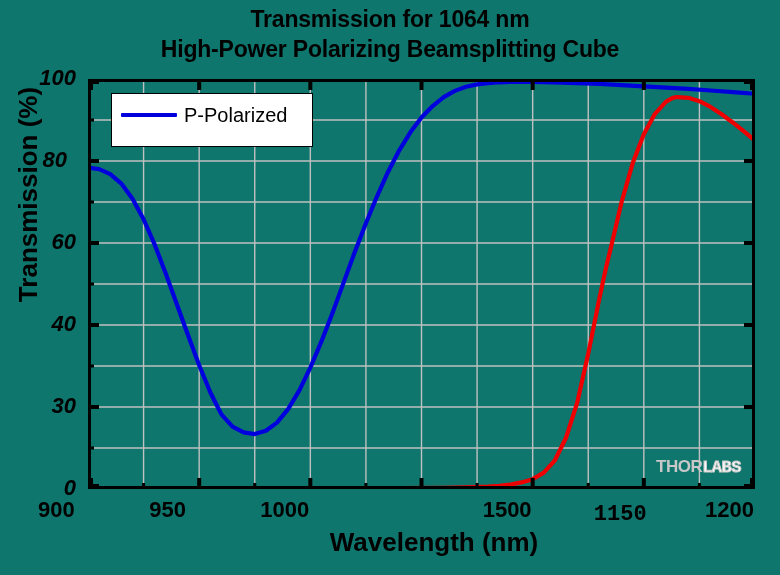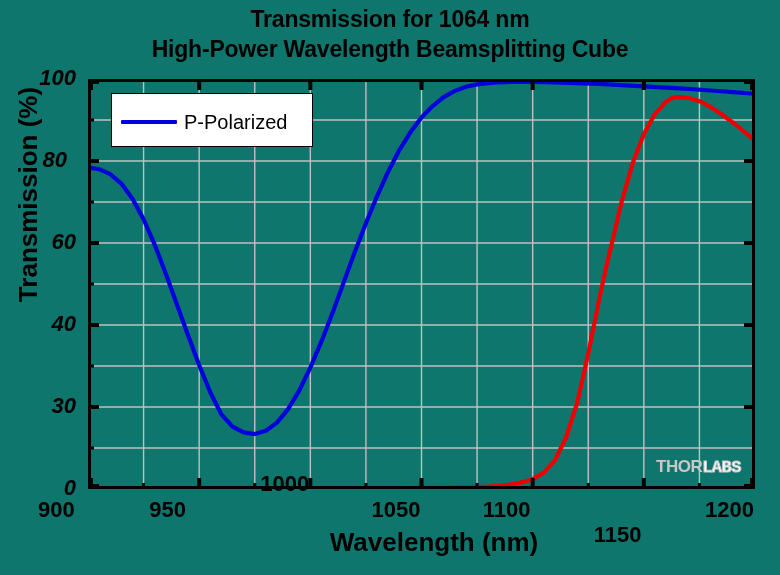--- a/index.html
+++ b/index.html
@@ -107,21 +107,21 @@
     box-sizing: border-box;
   }
   .legend-row {
     position: absolute;
     left: 0;
     width: 100%;
     height: 25px;
     display: flex;
     align-items: center;
   }
-  #legend-row-0 { top: 15px; }
+  #legend-row-0 { top: 8px; }
   #legend-row-1 { top: 26px; }
   .legend-swatch {
     margin-left: 9px;
     width: 56px;
     height: 4px;
     border-radius: 1px;
     flex: 0 0 auto;
   }
   .legend-text {
     margin-left: 7px;
@@ -148,21 +148,21 @@
     -webkit-text-stroke: 1px #c8c8c8;
   }
 </style>
 </head>
 <body>
 
 <div id="figure">
 
   <div id="title-block">
     <span id="title-line1">Transmission for 1064 nm</span>
-    <span id="title-line2">High-Power Wavelength Beamsplitting Cube</span>
+    <span id="title-line2">High-Power Polarizing Beamsplitting Cube</span>
   </div>
 
   <div id="plot-wrap">
     <svg id="plot-svg" width="667" height="410" viewBox="0 0 667 410">
       <g id="grid-minor-group">
           <line x1="55.58333333333333" y1="0" x2="55.58333333333333" y2="410" stroke="#c0c0c0" stroke-width="1.4"></line>
           <line x1="111.16666666666666" y1="0" x2="111.16666666666666" y2="410" stroke="#c0c0c0" stroke-width="1.4"></line>
           <line x1="166.75" y1="0" x2="166.75" y2="410" stroke="#c0c0c0" stroke-width="1.4"></line>
           <line x1="222.33333333333331" y1="0" x2="222.33333333333331" y2="410" stroke="#c0c0c0" stroke-width="1.4"></line>
           <line x1="277.9166666666667" y1="0" x2="277.9166666666667" y2="410" stroke="#c0c0c0" stroke-width="1.4"></line>
@@ -236,24 +236,23 @@
       <div class="ytick-label" style="top: 475px; right: 704px;">0</div>
       <div class="ytick-label" style="top: 393px; right: 704px;">30</div>
       <div class="ytick-label" style="top: 311px; right: 704px;">40</div>
       <div class="ytick-label" style="top: 229px; right: 704px;">60</div>
       <div class="ytick-label" style="top: 147px; right: 713px;">80</div>
       <div class="ytick-label" style="top: 65px; right: 704px;">100</div>
     </div>
   <div id="xtick-holder">
       <div class="xtick-label" style="left: 38px; width: 100px; top: 497px;">900</div>
       <div class="xtick-label" style="left: 149.167px; width: 100px; top: 497px;">950</div>
-      <div class="xtick-label" style="left: 260.333px; width: 100px; top: 471px;">1000</div>
-      <div class="xtick-label" style="left: 371.5px; width: 100px; top: 497px;">1050</div>
-      <div class="xtick-label" style="left: 482.667px; width: 100px; top: 497px;">1100</div>
-      <div class="xtick-label" style="left: 593.833px; width: 100px; top: 522px;">1150</div>
+      <div class="xtick-label" style="left: 260.333px; width: 100px; top: 497px;">1000</div>
+      <div class="xtick-label" style="left: 482.667px; width: 100px; top: 497px;">1500</div>
+      <div class="xtick-label" style="left: 593.833px; width: 100px; top: 502px; font-family: Liberation Mono, monospace;">1150</div>
       <div class="xtick-label" style="left: 705px; width: 100px; top: 497px;">1200</div>
     </div>
 
   <div id="ylabel">Transmission (%)</div>
   <div id="xlabel">Wavelength (nm)</div>
 
   <div id="legend">
     <div class="legend-row" id="legend-row-0">
       <span class="legend-swatch" id="legend-swatch-0" style="background: rgb(0, 0, 221);"></span>
       <span class="legend-text">P-Polarized</span>

